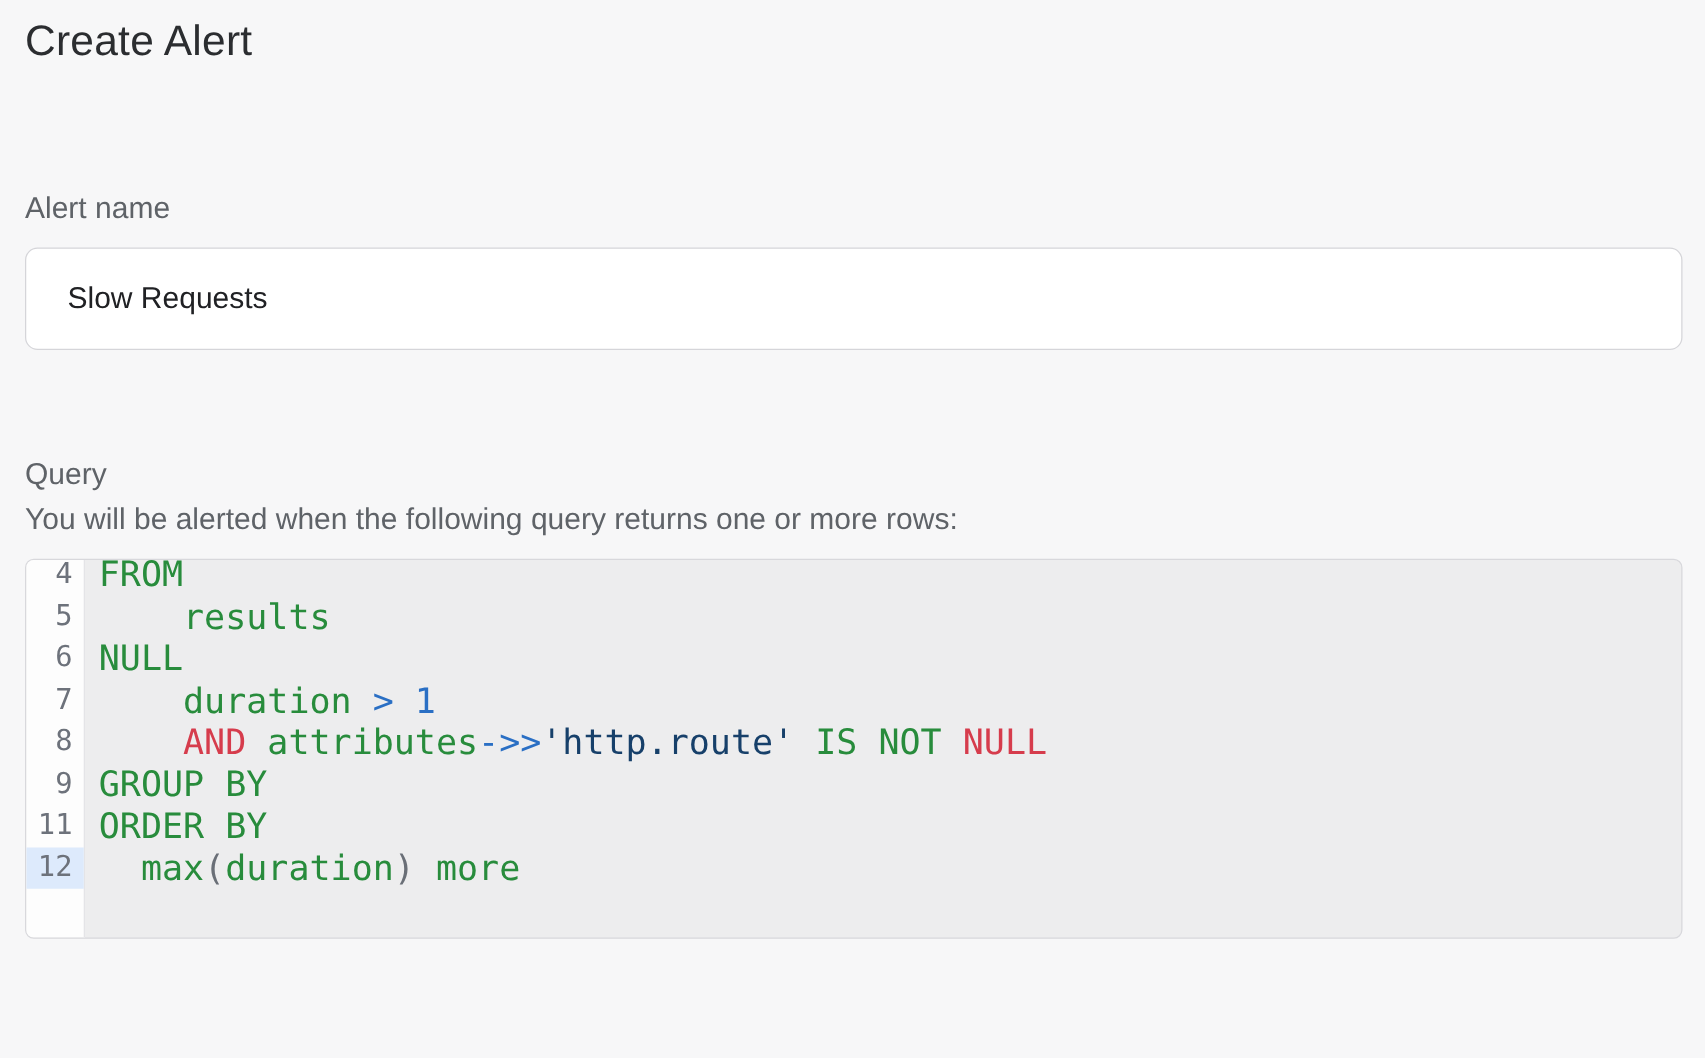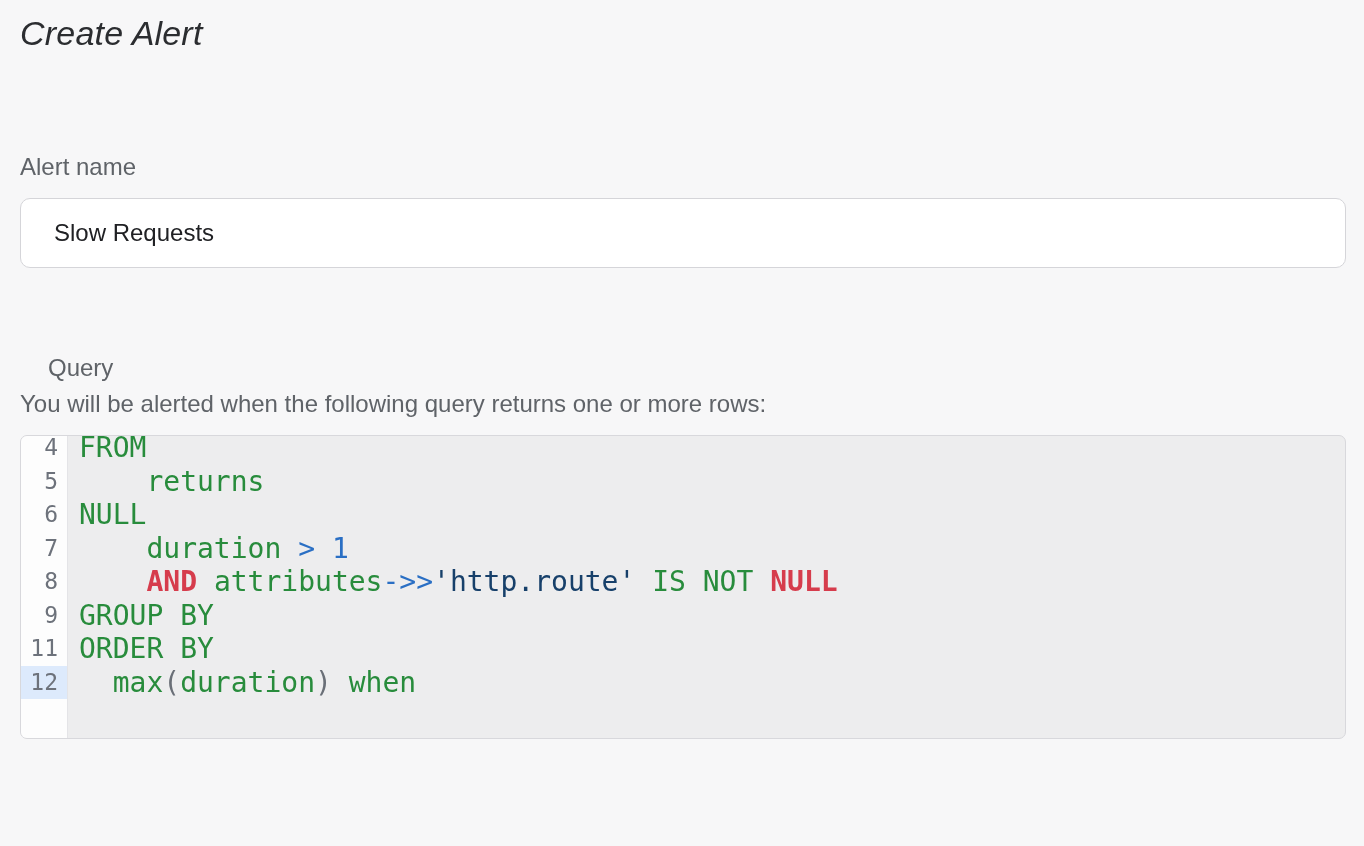--- a/index.html
+++ b/index.html
@@ -16,49 +16,47 @@
     padding: 0 18px 0 20px;
     overflow: hidden;
   }
   .page-title {
     margin: 10px 0 0 0;
     font-size: 34px;
     font-weight: 400;
     line-height: 46px;
     color: #2b2d30;
     letter-spacing: 0.2px;
-    font-style: italic;
   }
   .field-label {
     margin-top: 96px;
     font-size: 24px;
     line-height: 30px;
     color: #5f6368;
   }
   .name-input {
     display: block;
     box-sizing: border-box;
     margin-top: 16px;
     width: 100%;
-    height: 70px;
+    height: 82px;
     background: #ffffff;
     border: 1px solid #d5d5d9;
     border-radius: 10px;
     padding: 0 20px 0 33px;
     font-family: "Liberation Sans", sans-serif;
     font-size: 24px;
     color: #202124;
     outline: none;
   }
   .query-label {
     margin-top: 85px;
     font-size: 24px;
     line-height: 30px;
     color: #5f6368;
-    margin-left: 28px;
   }
   .query-desc {
     margin-top: 6px;
     font-size: 24px;
     line-height: 30px;
     color: #5f6368;
   }
   
   .editor {
     position: relative;
@@ -102,21 +100,21 @@
   }
   .code-cell {
     flex: 1;
     white-space: pre;
     padding-left: 12px;
     font-family: "DejaVu Sans Mono", monospace;
     font-size: 28px;
     color: #3a3f45;
   }
   .tok-kw    { color: var(--code-green, #288c3c); }
-  .tok-red   { color: var(--code-red, #d63c4c); font-weight: bold; }
+  .tok-red   { color: var(--code-red, #d63c4c); }
   .tok-op, .tok-num { color: var(--code-blue, #2a6fc4); }
   .tok-str   { color: var(--code-string-navy, #17406a); }
   .tok-punct { color: var(--code-punct-gray, #6a6f77); }
   .tok-plain { color: #3a3f45; }
   
   .actions-row {
     margin-top: 26px;
     display: flex;
     align-items: center;
     gap: 23px;
@@ -157,21 +155,21 @@
 
   <div class="editor">
     <div class="gutter-bg"></div>
     <div class="code-lines">
         <div class="code-row">
           <span class="gutter-cell">4</span>
           <span class="code-cell"><span class="tok-kw">FROM</span></span>
         </div>
         <div class="code-row">
           <span class="gutter-cell">5</span>
-          <span class="code-cell"><span class="tok-plain">    </span><span class="tok-kw">returns</span></span>
+          <span class="code-cell"><span class="tok-plain">    </span><span class="tok-kw">results</span></span>
         </div>
         <div class="code-row">
           <span class="gutter-cell">6</span>
           <span class="code-cell"><span class="tok-kw">NULL</span></span>
         </div>
         <div class="code-row">
           <span class="gutter-cell">7</span>
           <span class="code-cell"><span class="tok-plain">    </span><span class="tok-kw">duration</span><span class="tok-plain"> </span><span class="tok-op">&gt;</span><span class="tok-plain"> </span><span class="tok-num">1</span></span>
         </div>
         <div class="code-row">
@@ -181,19 +179,19 @@
         <div class="code-row">
           <span class="gutter-cell">9</span>
           <span class="code-cell"><span class="tok-kw">GROUP BY</span></span>
         </div>
         <div class="code-row">
           <span class="gutter-cell">11</span>
           <span class="code-cell"><span class="tok-kw">ORDER BY</span></span>
         </div>
         <div class="code-row">
           <span class="gutter-cell active">12</span>
-          <span class="code-cell"><span class="tok-plain">  </span><span class="tok-kw">max</span><span class="tok-punct">(</span><span class="tok-kw">duration</span><span class="tok-punct">)</span><span class="tok-plain"> </span><span class="tok-kw">when</span></span>
+          <span class="code-cell"><span class="tok-plain">  </span><span class="tok-kw">max</span><span class="tok-punct">(</span><span class="tok-kw">duration</span><span class="tok-punct">)</span><span class="tok-plain"> </span><span class="tok-kw">more</span></span>
         </div>
       </div>
   </div>
 
 
 </div>
 
 </body></html>

